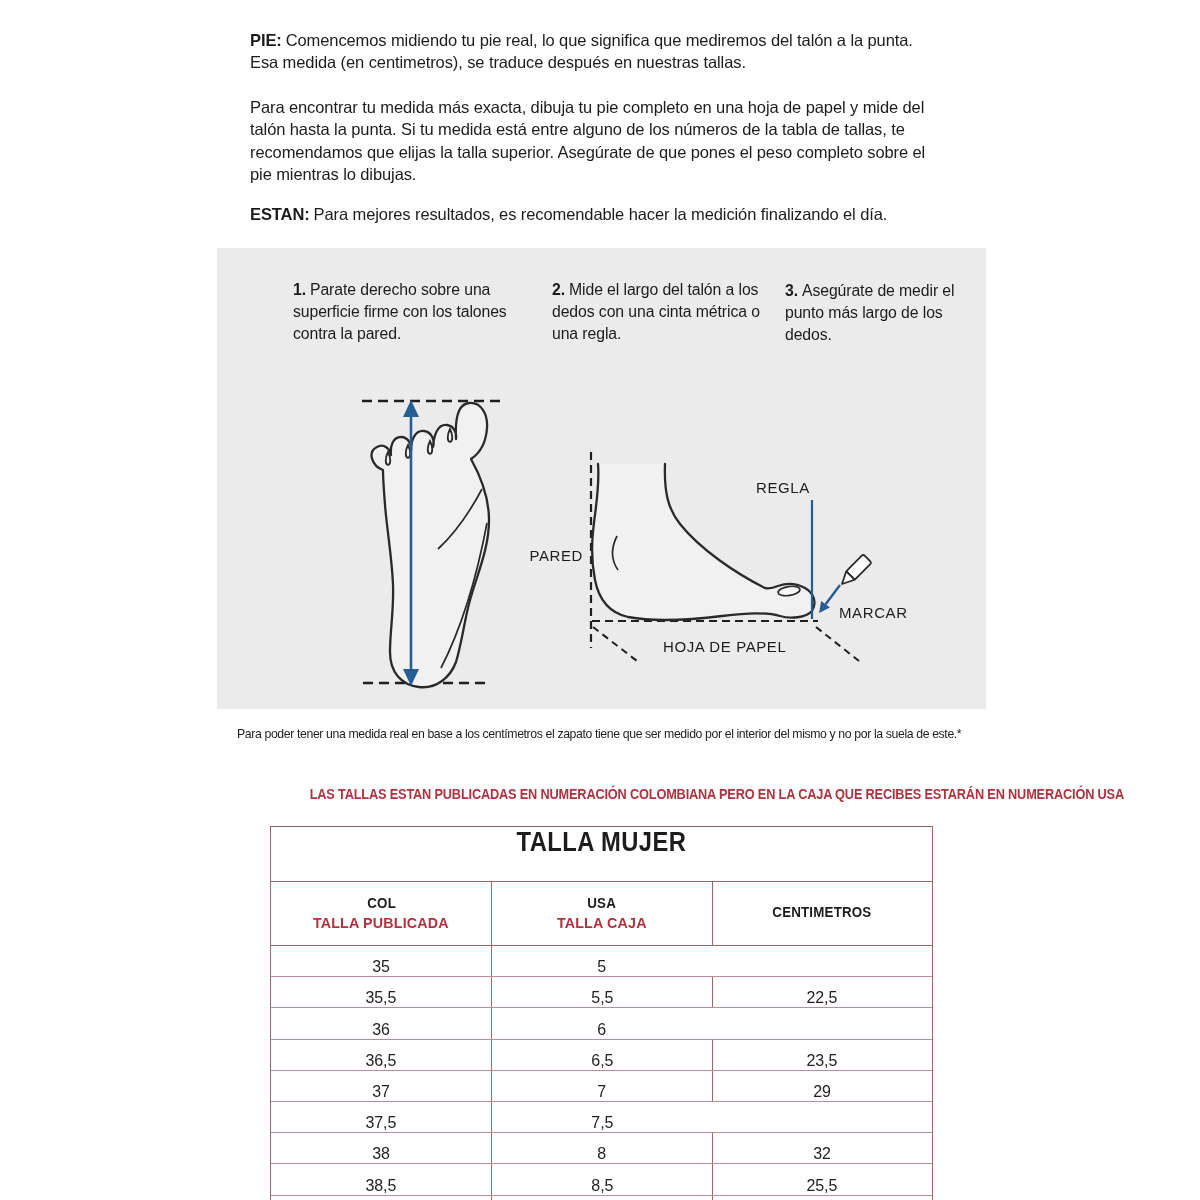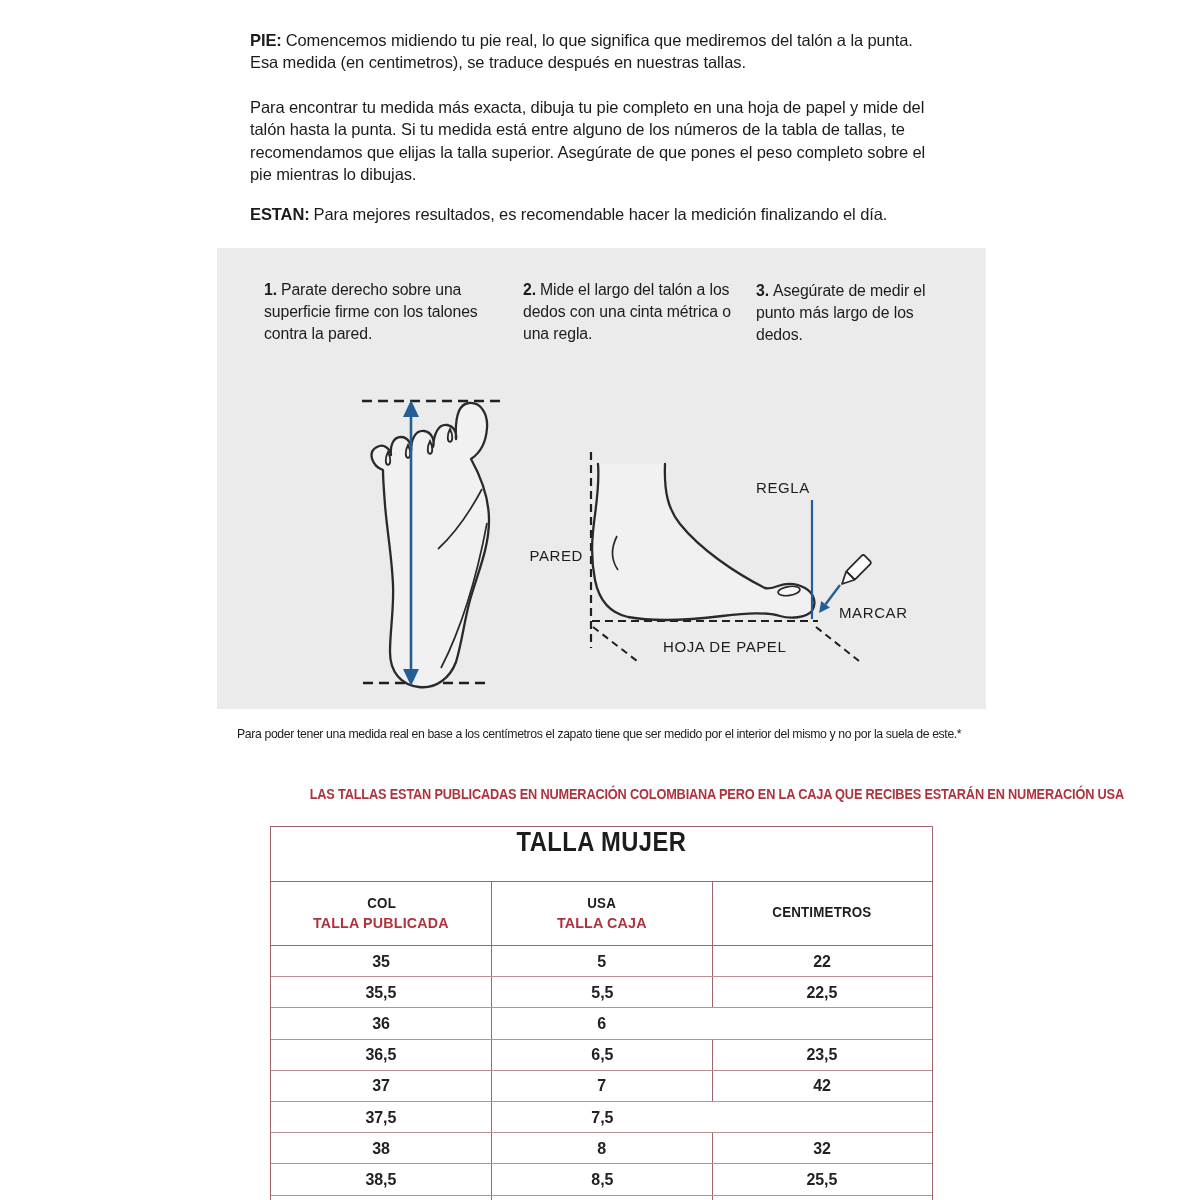--- a/index.html
+++ b/index.html
@@ -9,21 +9,21 @@
     font-family:"Liberation Sans", sans-serif;
   }
   
   .para { position:absolute; font-size:16.5px; line-height:22.5px; letter-spacing:-0.1px; }
   .para b { margin-right:4px; }
   .p1 { left:250px; top:12px;  width:676px; }
   .p2 { left:250px; top:79px;  width:676px; }
   .p3 { left:250px; top:186px; width:700px; }
   
   .graybox { position:absolute; left:217px; top:248px; width:769px; height:461px; background:#ebebeb; }
-  .step { position:absolute; font-size:15.8px; line-height:22px; letter-spacing:-0.1px; }
+  .step { position:absolute; font-size:15.8px; line-height:22px; letter-spacing:-0.1px;margin-left:29px; }
   .step b { margin-right:4px; }
   .step1 { left:47px;  top:31px; width:215px; }
   .step2 { left:306px; top:31px; width:212px; }
   .step3 { left:539px; top:32px; width:182px; }
   .diagram-svg { position:absolute; left:0; top:0; }
   .diagram-svg text { font-family:"Liberation Sans", sans-serif; font-size:15px; letter-spacing:0.6px; fill:#1d1d1d; }
   
   .footnote {
     position:absolute; left:237px; top:726px; font-size:12.8px; letter-spacing:-0.4px;
     white-space:nowrap; transform:scaleX(0.96); transform-origin:left top; color:#1d1d1d;
@@ -37,21 +37,21 @@
   .size-table { position:absolute; left:270px; top:826px; width:661px; border:1.6px solid #a0646c; background:#fff; }
   .t-title { height:54px; display:flex; justify-content:center; border-bottom:1.6px solid #a0646c; }
   .t-title span { font-weight:bold; font-size:27px; letter-spacing:0.5px; transform:scaleX(0.88); white-space:nowrap; }
   .t-head { display:grid; grid-template-columns:1fr 1fr 1fr; height:63px; border-bottom:1.6px solid #a0646c; }
   .t-head .cell { display:flex; flex-direction:column; align-items:center; justify-content:center; gap:3px; border-left:1.6px solid #a0646c; }
   .t-head .cell:first-child { border-left:none; }
   .h1 { font-weight:bold; font-size:14.5px; letter-spacing:0.2px; transform:scaleX(0.92); white-space:nowrap; }
   .h2 { font-weight:bold; font-size:15.5px; letter-spacing:0.2px; color:#ae333f; transform:scaleX(0.92); white-space:nowrap; }
   .t-row { display:grid; grid-template-columns:1fr 1fr 1fr; height:30.2px; }
   .t-row + .t-row { border-top:1.4px solid #bb8e94; }
-  .t-row .cell { display:flex; align-items:center; justify-content:center; border-left:1.6px solid #a0646c;font-weight:bold; }
+  .t-row .cell { display:flex; align-items:flex-end; justify-content:center; border-left:1.6px solid #a0646c; }
   .t-row .cell:first-child { border-left:none; }
   .t-row .cell span { font-size:16.5px; letter-spacing:-0.1px; transform:scaleX(0.97); color:#222; }
 </style>
 </head>
 <body>
 
 <div class="page">
 
   <p class="para p1"><b>PIE:</b><span>Comencemos midiendo tu pie real, lo que significa que mediremos del talón a la punta. Esa medida (en centimetros), se traduce después en nuestras tallas.</span></p>
   <p class="para p2"><span>Para encontrar tu medida más exacta, dibuja tu pie completo en una hoja de papel y mide del talón hasta la punta. Si tu medida está entre alguno de los números de la tabla de tallas, te recomendamos que elijas la talla superior. Asegúrate de que pones el peso completo sobre el pie mientras lo dibujas.</span></p>
@@ -156,23 +156,20 @@
         <span class="h2"></span>
       </div>
     </div>
     <div class="t-row">
       <div class="cell">
           <span>35</span>
         </div>
       <div class="cell">
           <span>5</span>
         </div>
-      <div class="cell">
-          <span>22</span>
-        </div>
     </div>
     <div class="t-row">
       <div class="cell">
           <span>35,5</span>
         </div>
       <div class="cell">
           <span>5,5</span>
         </div>
       <div class="cell">
           <span>22,5</span>
@@ -198,21 +195,21 @@
         </div>
     </div>
     <div class="t-row">
       <div class="cell">
           <span>37</span>
         </div>
       <div class="cell">
           <span>7</span>
         </div>
       <div class="cell">
-          <span>42</span>
+          <span>29</span>
         </div>
     </div>
     <div class="t-row">
       <div class="cell">
           <span>37,5</span>
         </div>
       <div class="cell">
           <span>7,5</span>
         </div>
     </div>

